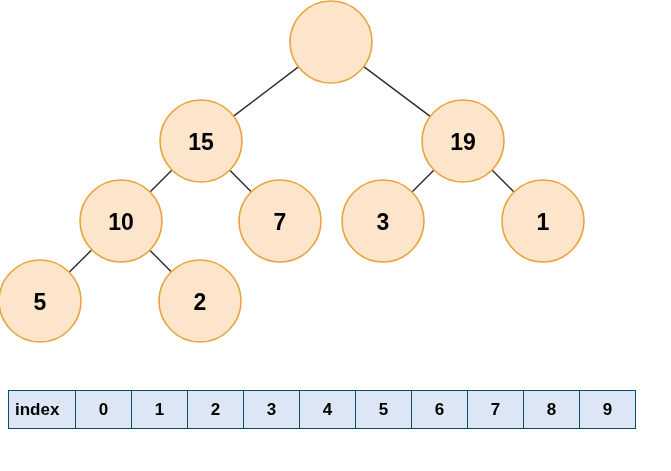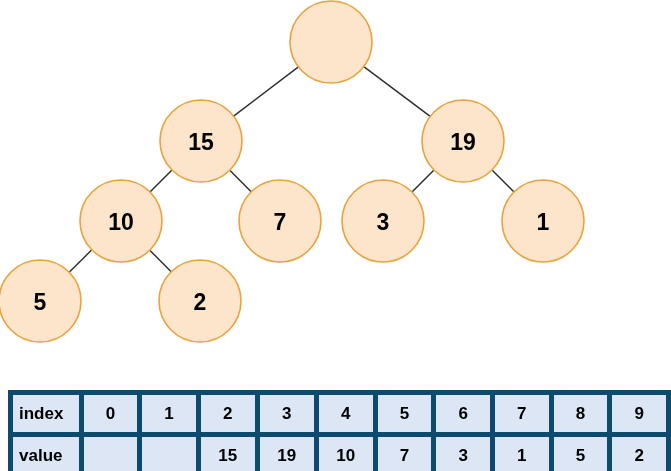--- a/index.html
+++ b/index.html
@@ -58,21 +58,21 @@
     left: 8px;
     top: 390px;
   }
 
   table.array-table {
     border-collapse: collapse;
     table-layout: fixed;
   }
 
   table.array-table td {
-    border: 5px solid #0c4a6e;
+    border: 1px solid #0c4a6e;
     background: #dce6f5;
     height: 37px;
     text-align: center;
     vertical-align: middle;
     font-family: "Liberation Sans", sans-serif;
     font-size: 17px;
     font-weight: bold;
     color: #000000;
     padding: 0;
   }
@@ -152,28 +152,15 @@
           <td class="data-cell">1</td>
           <td class="data-cell">2</td>
           <td class="data-cell">3</td>
           <td class="data-cell">4</td>
           <td class="data-cell">5</td>
           <td class="data-cell">6</td>
           <td class="data-cell">7</td>
           <td class="data-cell">8</td>
           <td class="data-cell">9</td>
         </tr>
-        <tr>
-          <td class="row-header">value</td>
-          <td class="data-cell"></td>
-          <td class="data-cell"></td>
-          <td class="data-cell">15</td>
-          <td class="data-cell">19</td>
-          <td class="data-cell">10</td>
-          <td class="data-cell">7</td>
-          <td class="data-cell">3</td>
-          <td class="data-cell">1</td>
-          <td class="data-cell">5</td>
-          <td class="data-cell">2</td>
-        </tr>
       </tbody>
   </table>
 </div>
 
 </body></html>

